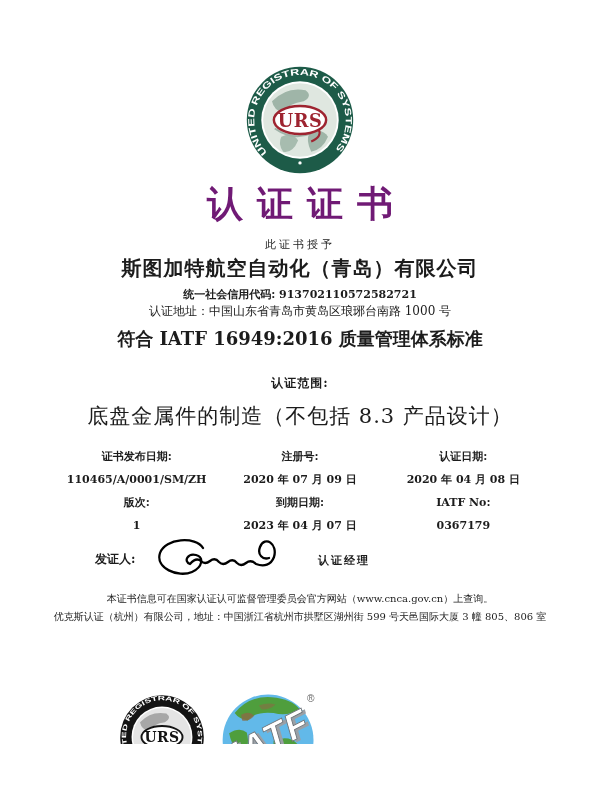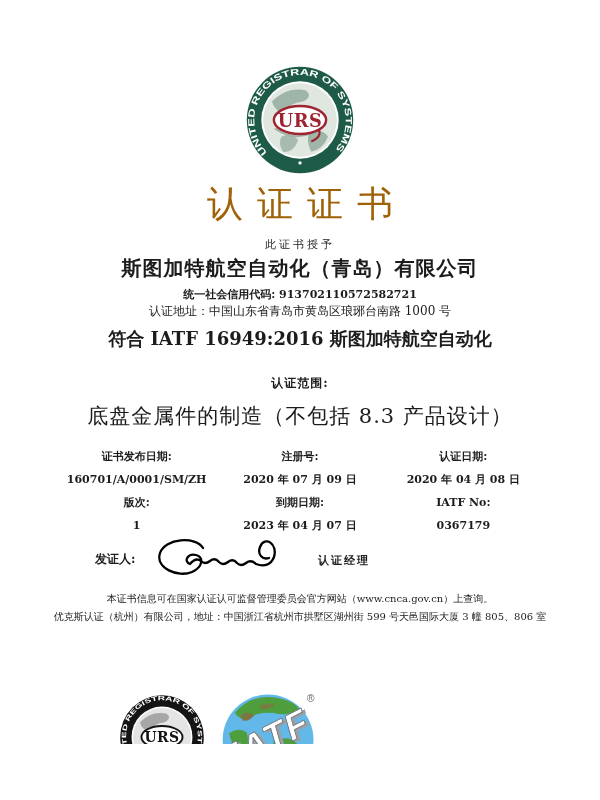--- a/index.html
+++ b/index.html
@@ -2,21 +2,21 @@
 <html><head>
 <meta charset="utf-8">
 <style>
   html,body{margin:0;padding:0;background:#ffffff;}
   .page{
     position:relative;width:600px;height:744px;background:#ffffff;overflow:hidden;
     font-family:"DejaVu Serif","Liberation Serif",serif;color:#1c1c1c;
   }
   .abs{position:absolute;}
   .center{left:0;right:0;text-align:center;}
-  .title{top:180px;font-size:36px;font-weight:400;letter-spacing:14px;padding-left:14px;color:#a16207;}
+  .title{top:180px;font-size:36px;font-weight:700;letter-spacing:14px;padding-left:14px;color:#701a75;}
   .granted{top:237px;font-size:11px;letter-spacing:3px;}
   .company{top:255px;font-size:20px;font-weight:600;letter-spacing:1px;}
   .credit{top:287px;font-size:11px;font-weight:700;}
   .address{top:303px;font-size:12px;text-align:center;}
   .standard{top:327px;font-size:18px;font-weight:700;}
   .scope-label{top:375px;font-size:12px;font-weight:600;letter-spacing:1px;}
   .scope-text{top:402px;font-size:21px;letter-spacing:1px;}
   .details{left:55px;top:445px;width:490px;display:grid;grid-template-columns:1fr 1fr 1fr;}
   .details div{height:23px;line-height:23px;text-align:center;font-size:11px;}
   .details .lbl{font-weight:700;}
@@ -60,30 +60,30 @@
   <div class="abs center title">认证证书</div>
 
   <div class="abs center granted">此证书授予</div>
 
   <div class="abs center company">斯图加特航空自动化（青岛）有限公司</div>
 
   <div class="abs center credit">统一社会信用代码: 913702110572582721</div>
 
   <div class="abs center address">认证地址：中国山东省青岛市黄岛区琅琊台南路 1000 号</div>
 
-  <div class="abs center standard">符合 IATF 16949:2016 斯图加特航空自动化</div>
+  <div class="abs center standard">符合 IATF 16949:2016 质量管理体系标准</div>
 
   <div class="abs center scope-label">认证范围:</div>
   <div class="abs center scope-text">底盘金属件的制造（不包括 8.3 产品设计）</div>
 
   <div class="abs details">
     <div class="lbl">证书发布日期:</div>
     <div class="lbl">注册号:</div>
     <div class="lbl">认证日期:</div>
-    <div class="val">160701/A/0001/SM/ZH</div>
+    <div class="val">110465/A/0001/SM/ZH</div>
     <div class="val">2020 年 07 月 09 日</div>
     <div class="val">2020 年 04 月 08 日</div>
     <div class="lbl">版次:</div>
     <div class="lbl">到期日期:</div>
     <div class="lbl">IATF No:</div>
     <div class="val">1</div>
     <div class="val">2023 年 04 月 07 日</div>
     <div class="val">0367179</div>
   </div>
 

